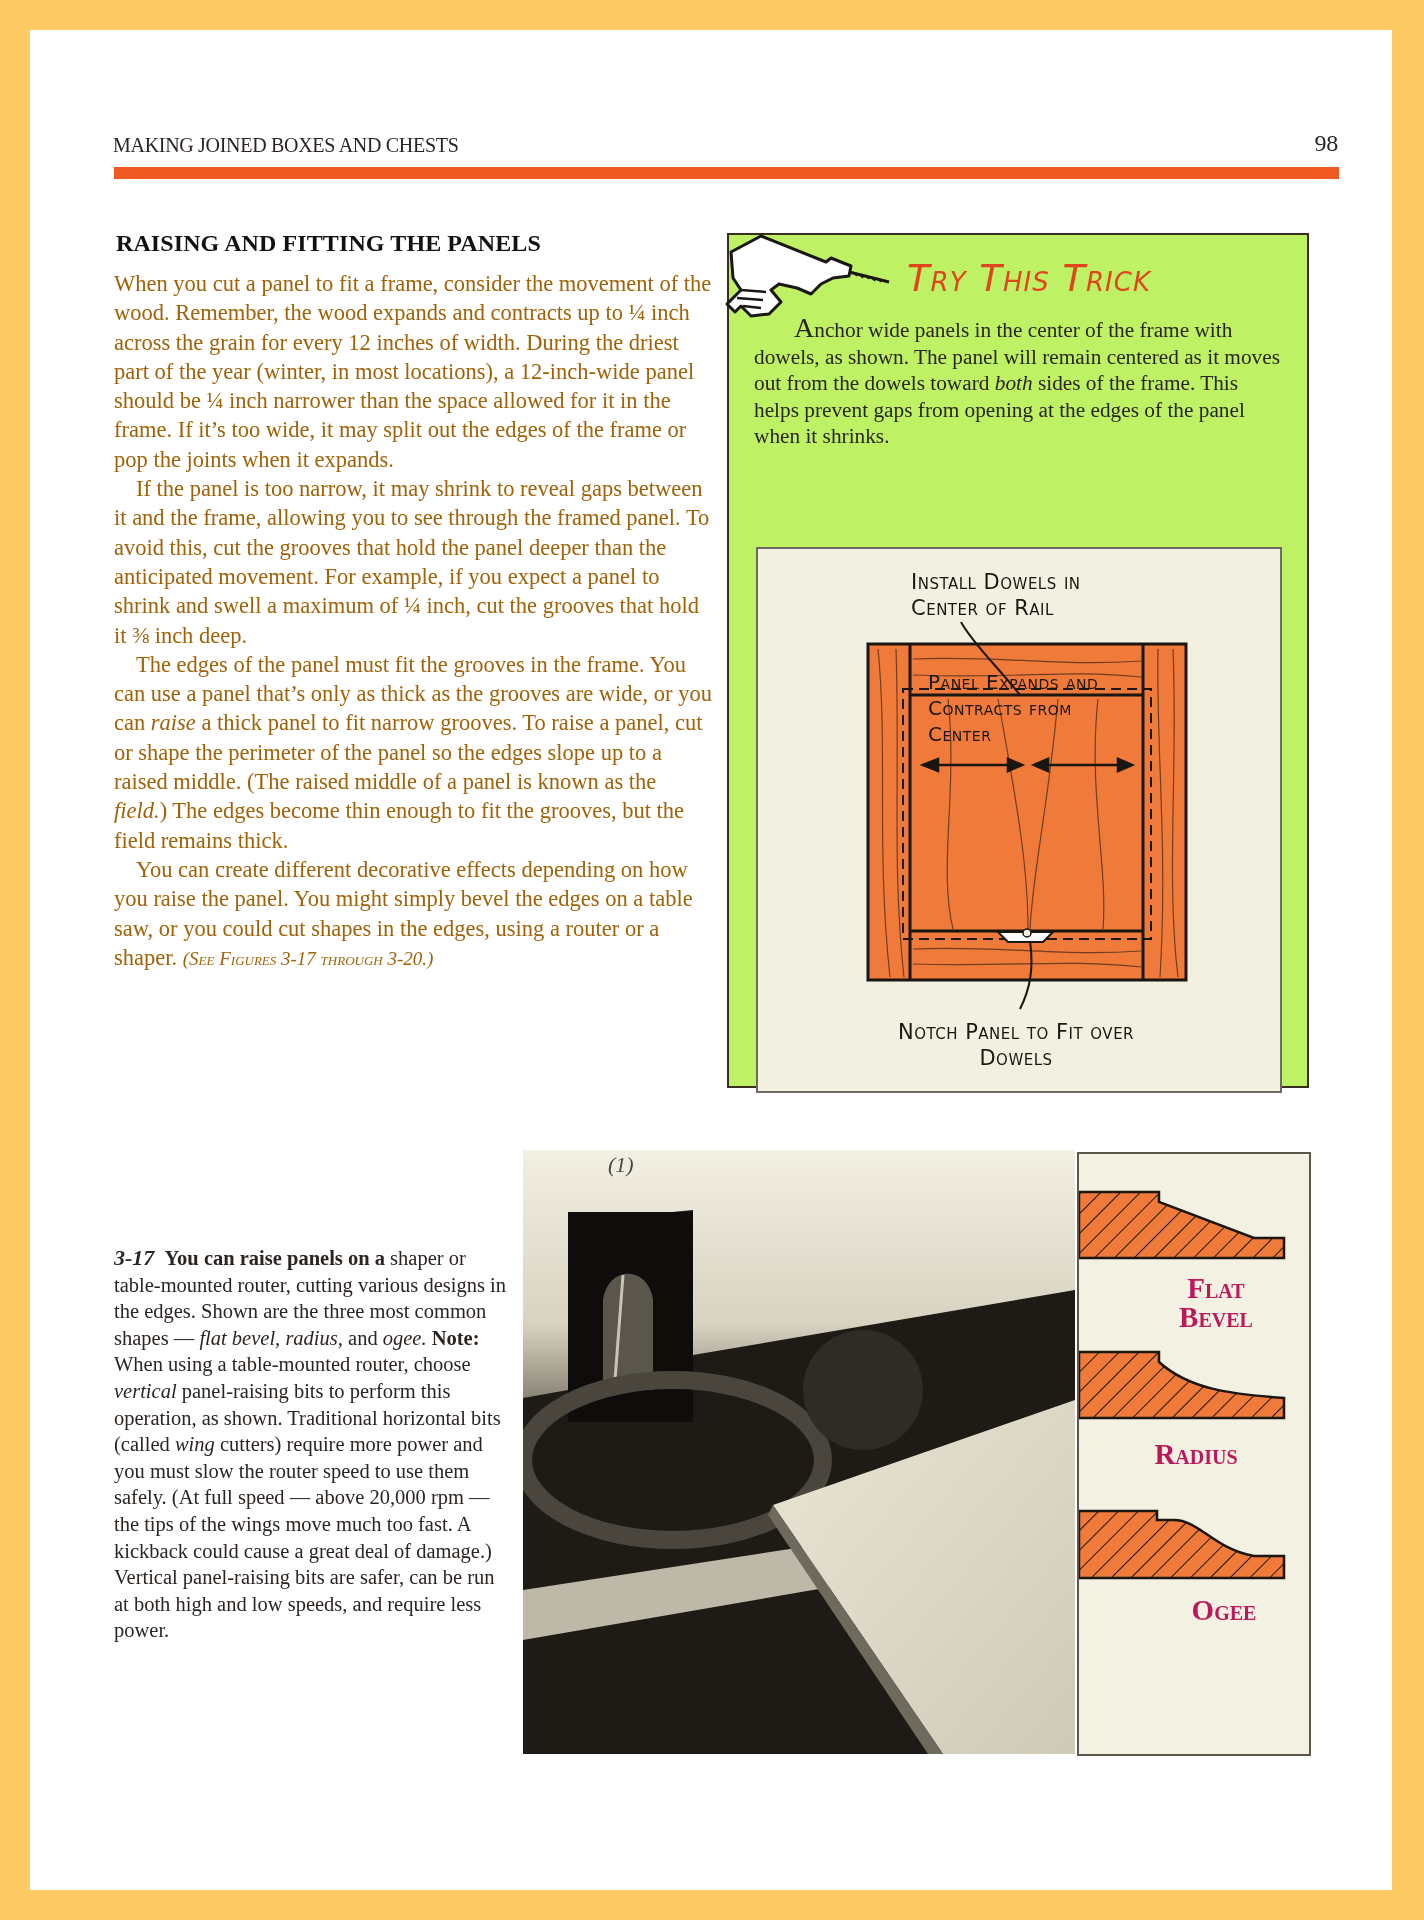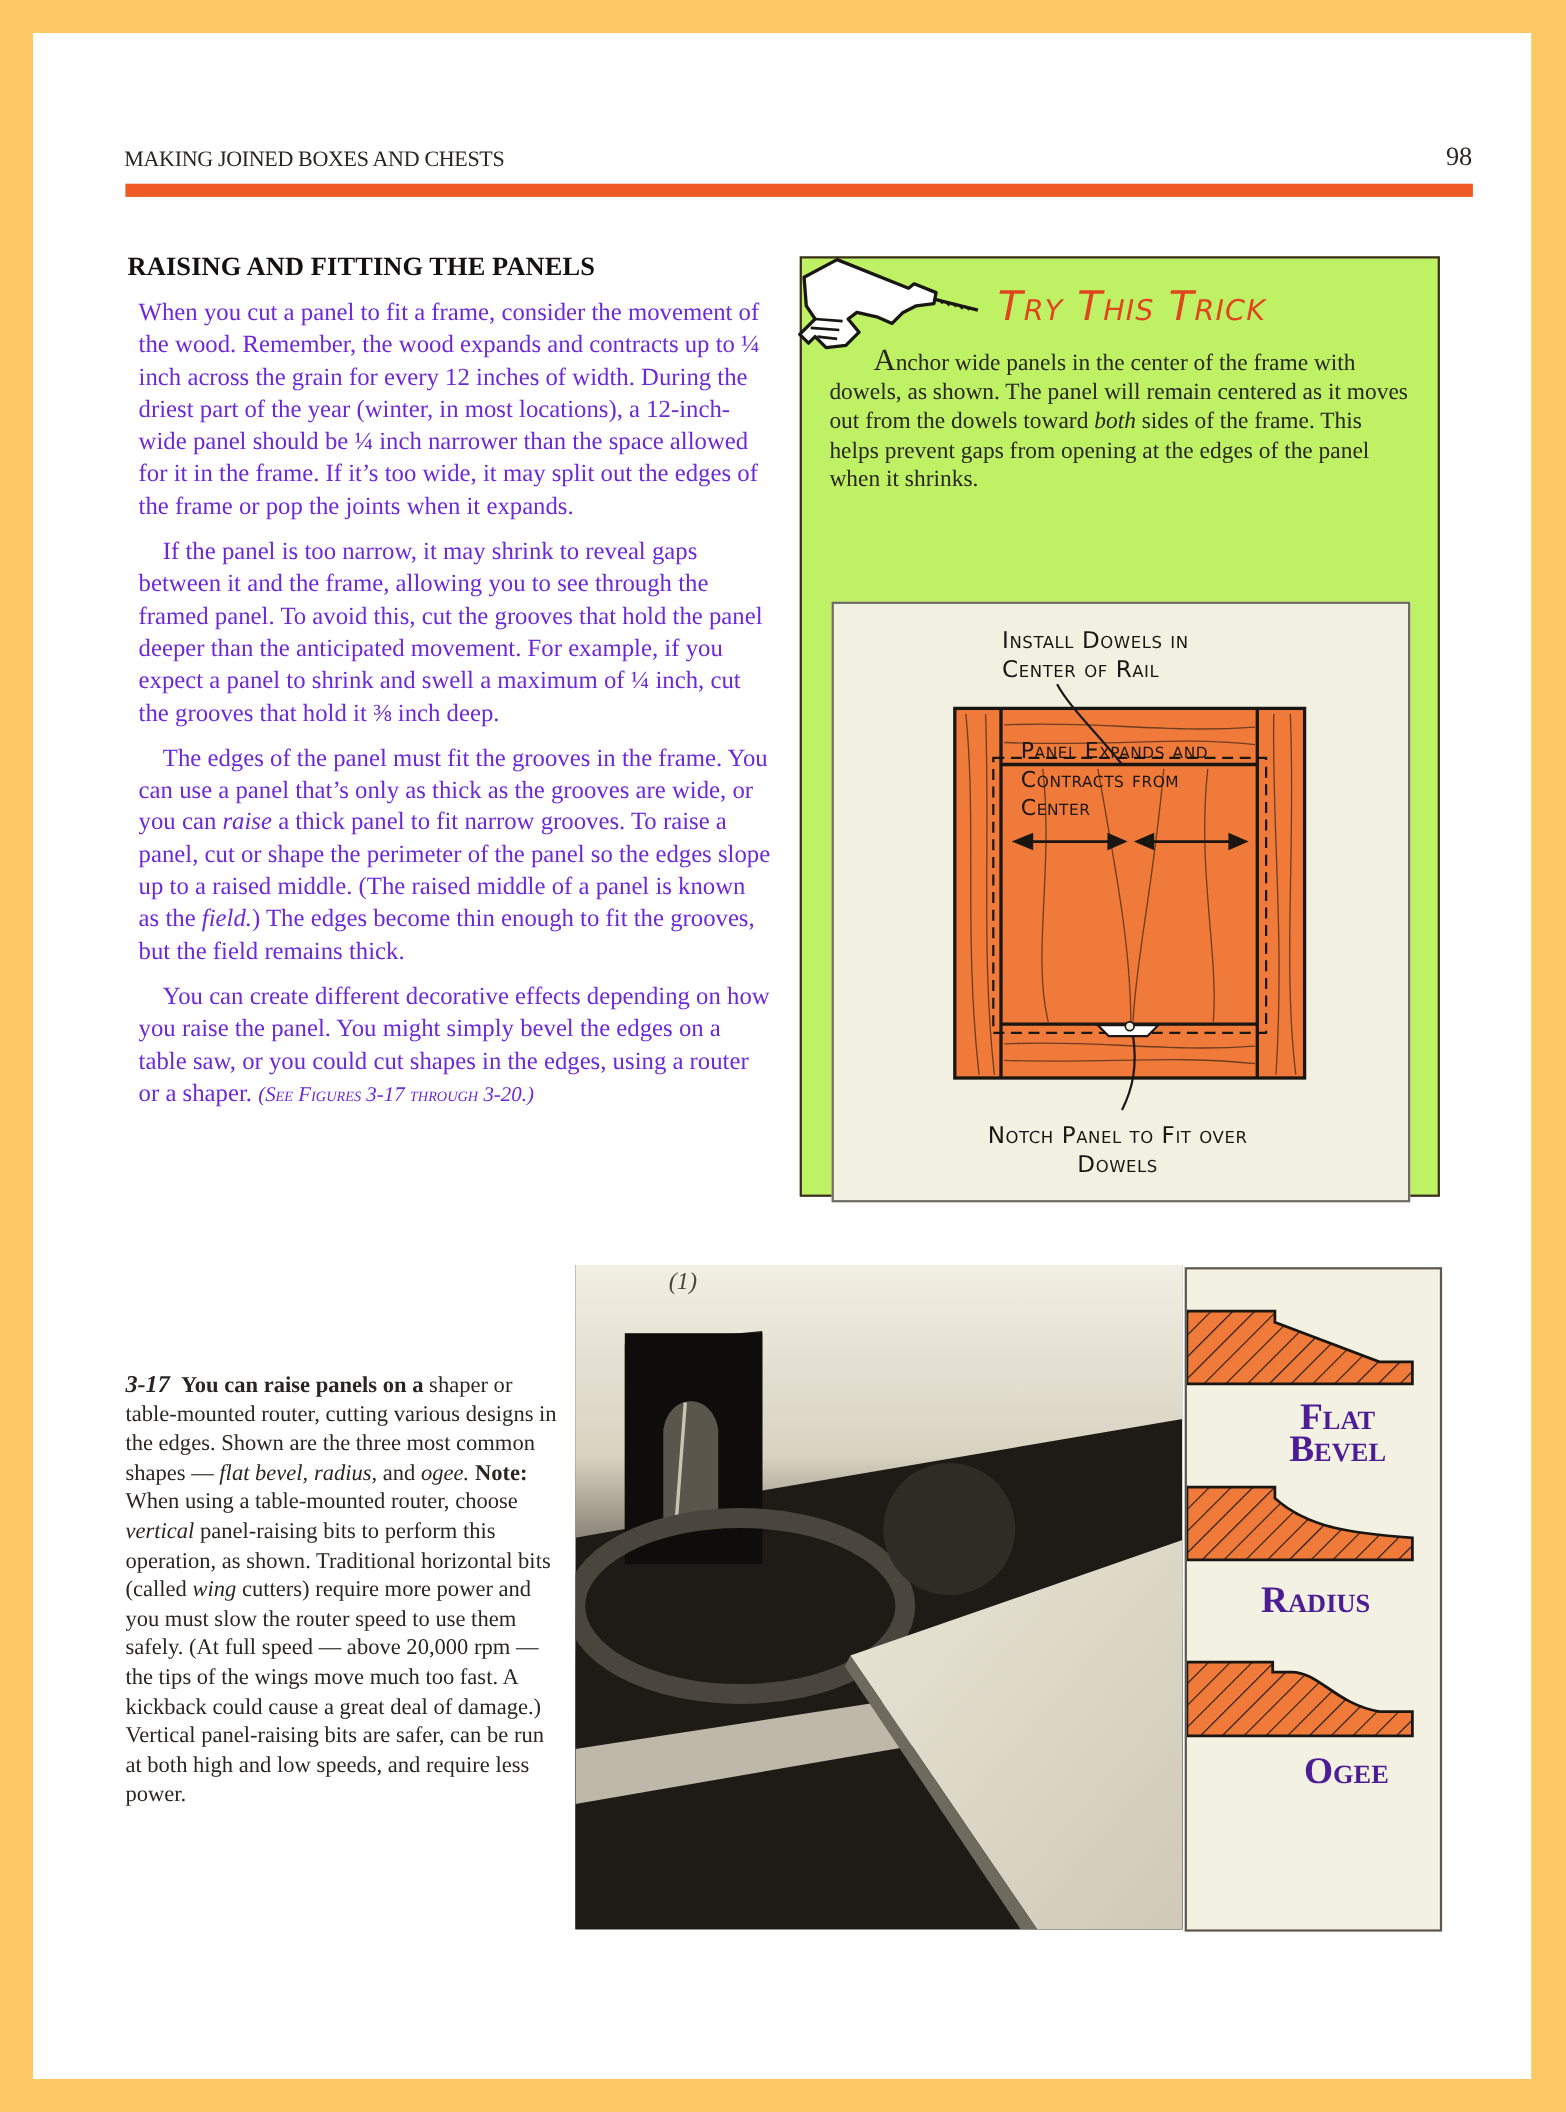--- a/index.html
+++ b/index.html
@@ -27,21 +27,21 @@
     background: #ee5a22;
   }
   .col-left {
     position: absolute; left: 84px; top: 200px; width: 600px;
   }
   .section-title {
     font-weight: bold; font-size: 24px; letter-spacing: 0.1px;
     margin: 0 0 12px 2px; color: #141110;
   }
   .body-text p {
-    margin: 12px; font-size: 22.5px; line-height: 29.3px; color: #6d28d9;
+    margin: 0; font-size: 22.5px; line-height: 29.3px; color: #a16207;
     text-indent: 0;
   }
   .body-text p + p { text-indent: 22px; }
   .body-text .see {
     font-style: italic; font-variant: small-caps; font-size: 19px;
   }
   .trick-box {
     position: absolute; left: 697px; top: 203px; width: 582px; height: 855px;
     background: #bef264;
     border: 2px solid #3a2c22;
@@ -83,22 +83,22 @@
     overflow: hidden;
   }
   .photo svg { position: absolute; left: 0; top: 0; }
   .profile-panel {
     position: absolute; left: 1047px; top: 1122px; width: 234px; height: 604px;
     background: #f3f1e1; border: 2px solid #5b574f; box-sizing: border-box;
   }
   .profile-panel svg { position: absolute; left: 0; }
   .profile-label {
     position: absolute; left: 0; width: 234px; text-align: center;
-    font-weight: bold; font-variant: small-caps; font-size: 34px; line-height: 29px;
-    color: #4c1d95;
+    font-weight: bold; font-variant: small-caps; font-size: 29px; line-height: 29px;
+    color: #be185d;
   }
 </style>
 </head>
 <body>
 
 <div class="page">
 
   <div class="running-head">
     <span>MAKING JOINED BOXES AND CHESTS</span>
     <span class="pagenum">98</span>

